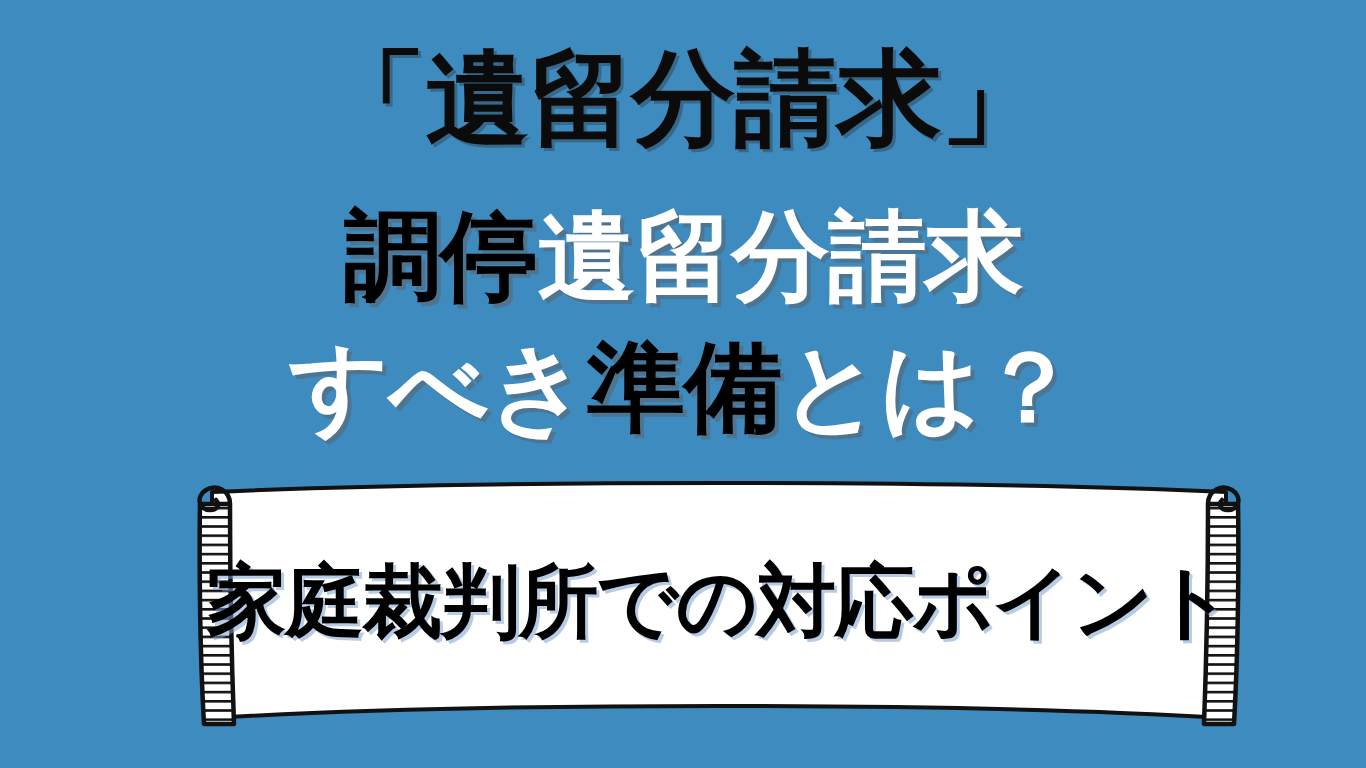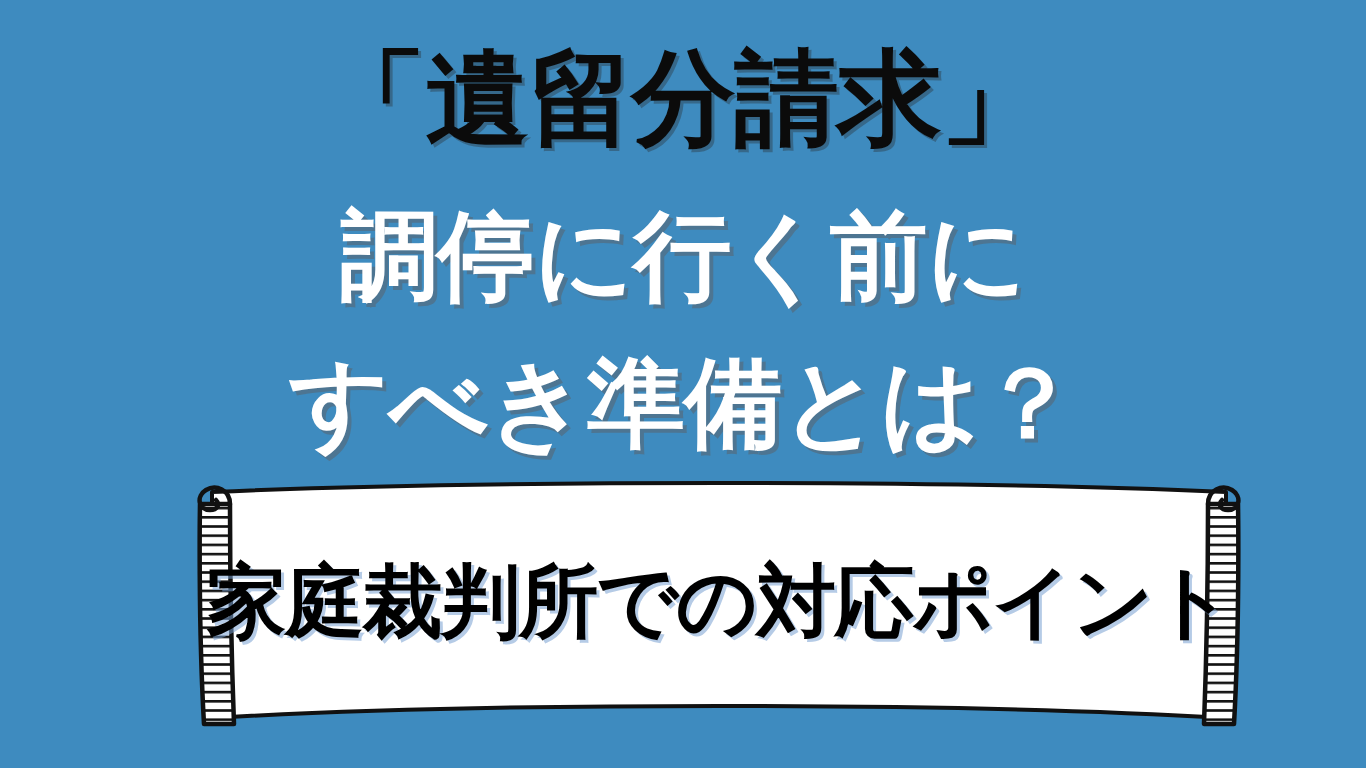--- a/index.html
+++ b/index.html
@@ -52,23 +52,23 @@
     width: 1366px;
     font-size: 98px;
     line-height: 106px;
     font-weight: 700;
     letter-spacing: -1px;
     white-space: nowrap;
     color: #ffffff;
     text-shadow: 4px 4px 0 rgba(90,100,110,0.55);
   }
   .line2 { top: 203px; }
-  .line3 { top: 350px; }
+  .line3 { top: 334px; }
 
-  .hl-orange { color: #ffffff; }
+  .hl-orange { color: #000000; }
   .hl-white  { color: #ffffff; }
 
   
   .banner {
     position: absolute;
     left: 178px;
     top: 470px;
     width: 1082px;
     height: 272px;
   }
@@ -97,21 +97,21 @@
 </head>
 <body>
 
 <div class="canvas">
 
   <div class="headline">
 
     <div class="line1">「遺留分請求」</div>
 
     <div class="line2">
-      <span class="hl-orange">調停</span><span class="hl-white">に行く前に</span>
+      <span class="hl-orange">調停</span><span class="hl-white">遺留分請求</span>
     </div>
 
     <div class="line3">
       <span class="hl-white">すべき</span><span class="hl-orange">準備</span><span class="hl-white">とは？</span>
     </div>
   </div>
 
   <div class="banner">
     <svg viewBox="0 0 1082 272" preserveAspectRatio="none">
       <defs>

